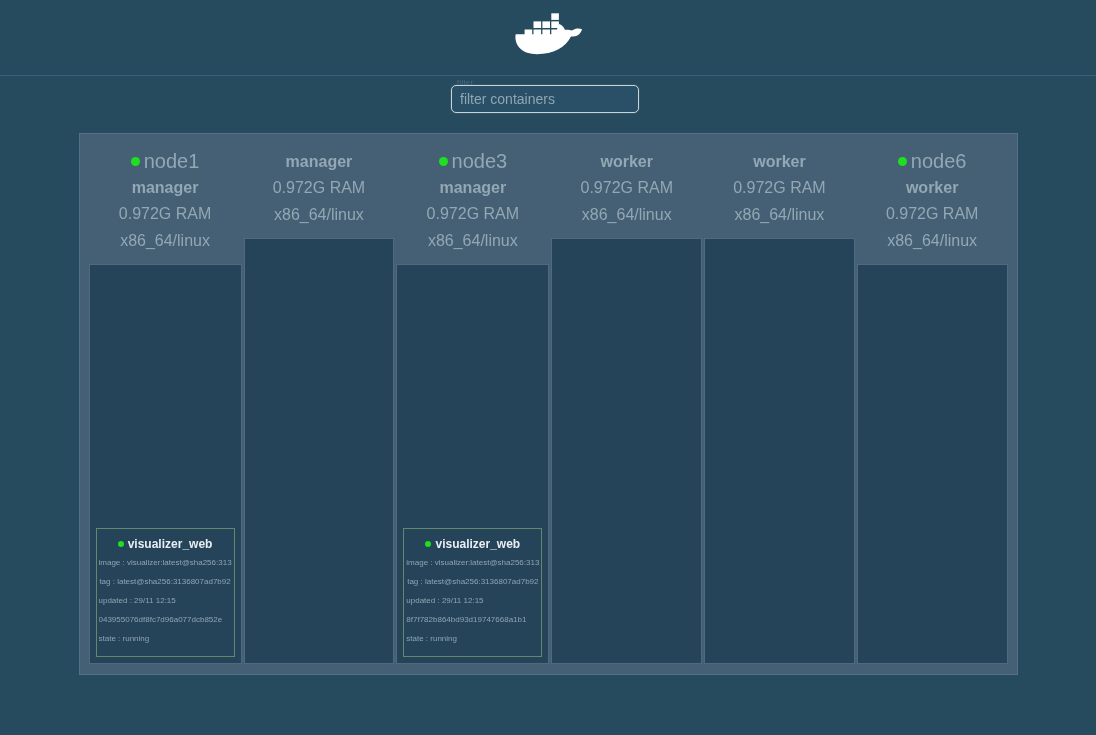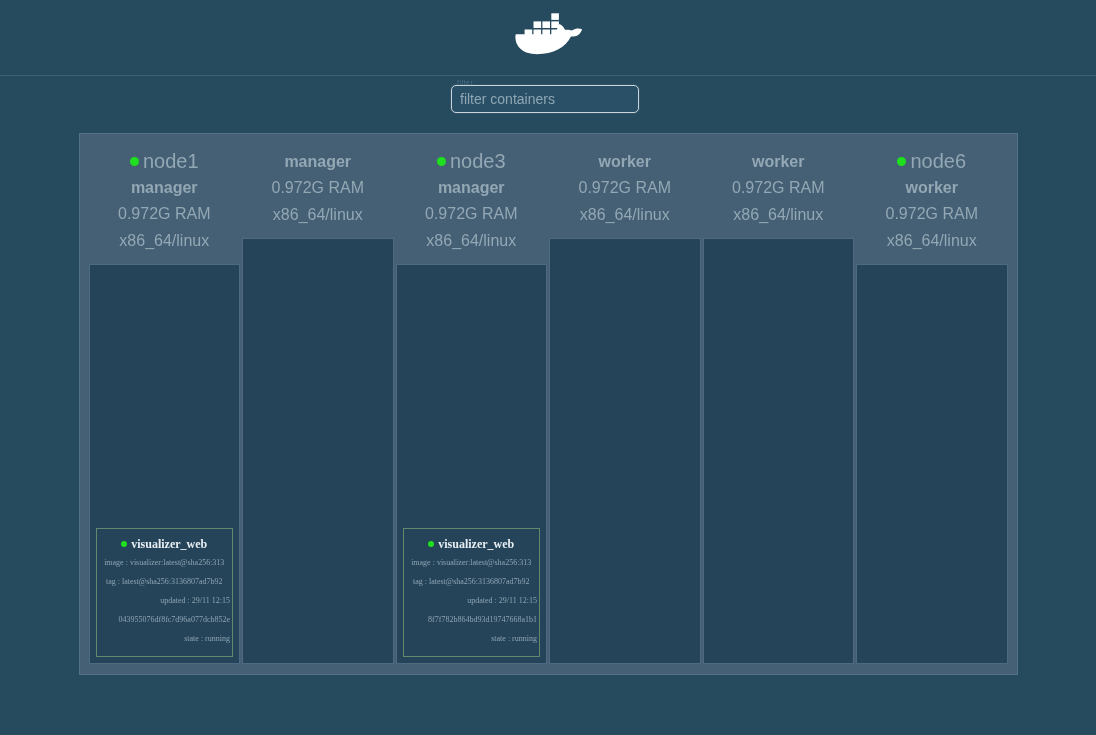--- a/index.html
+++ b/index.html
@@ -122,21 +122,20 @@
     overflow: hidden;
   }
 
   
   .container-card {
     border: 1px solid #5f8a6e;
     background: #25445a;
     padding: 6px 2px 8px 2px;
     text-align: center;
     overflow: hidden;
-    font-family: Liberation Serif, serif;
   }
   .c-title {
     font-size: 12px;
     font-weight: bold;
     color: #e8eef2;
     line-height: 18px;
     white-space: nowrap;
   }
   .c-dot {
     display: inline-block;
@@ -149,21 +148,21 @@
     position: relative;
     top: -1px;
   }
   .c-line {
     font-size: 8px;
     color: #8ea4b2;
     line-height: 19px;
     white-space: nowrap;
     overflow: hidden;
   }
-  .c-line.center { text-align: right; }
+  .c-line.center { text-align: left; }
 </style>
 </head>
 <body>
 
 <div class="header">
   <span>
     <svg class="logo" viewBox="0 0 68 52" xmlns="http://www.w3.org/2000/svg">
       <g fill="#ffffff">
         <rect x="19.5" y="17.5" width="7.6" height="6.6"></rect>
         <rect x="28.4" y="17.5" width="7.6" height="6.6"></rect>

